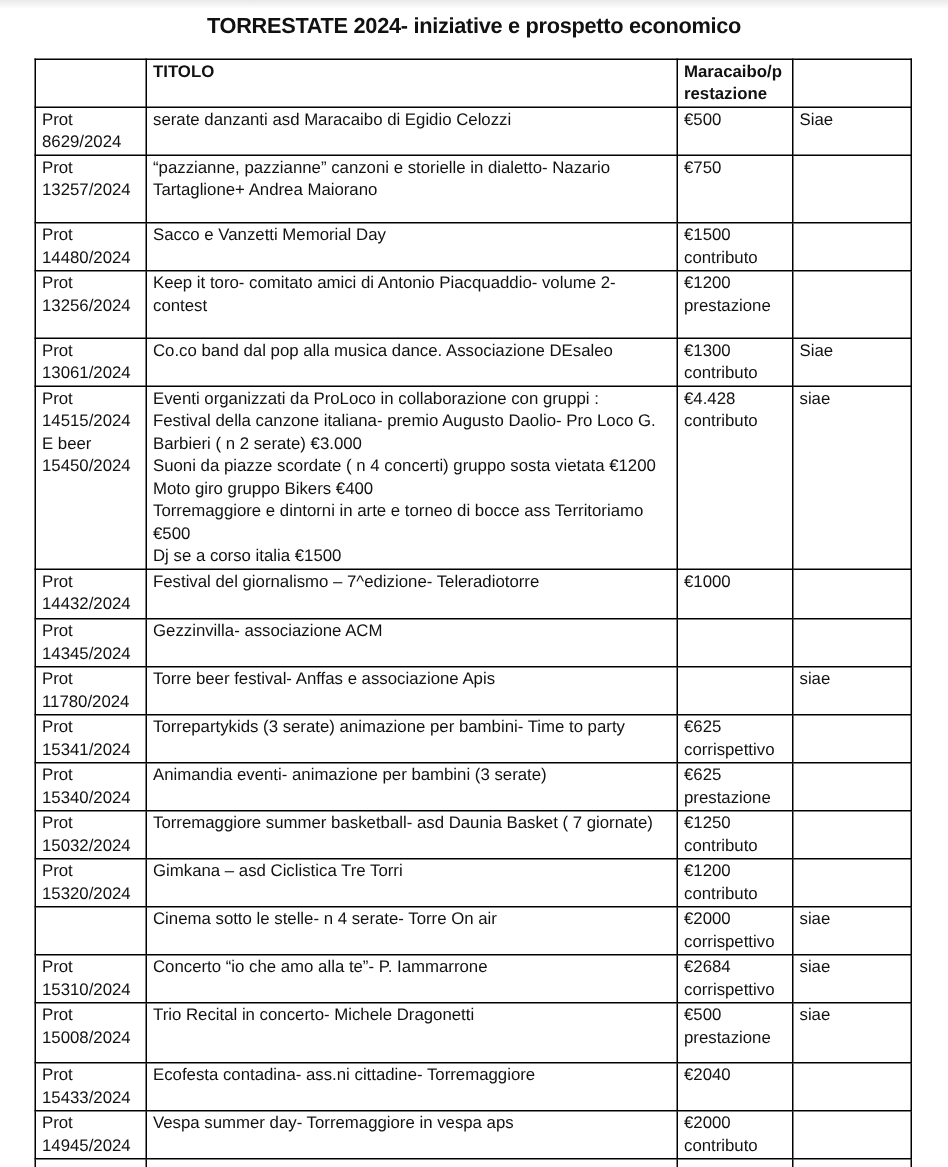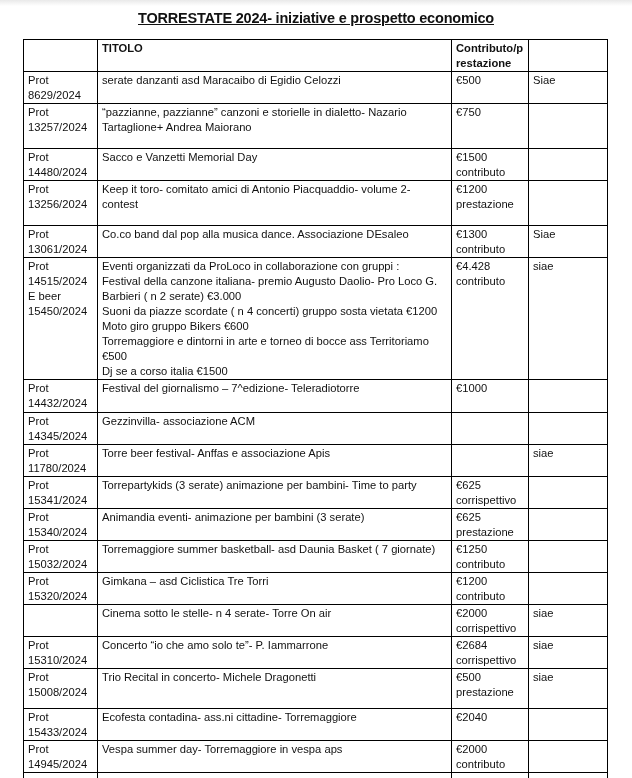--- a/index.html
+++ b/index.html
@@ -4,21 +4,21 @@
   <style>
     html, body { margin: 0; padding: 0; background: #ffffff; }
     body {
       width: 632px; height: 778px; overflow: hidden; position: relative;
       font-family: "Liberation Sans", "DejaVu Sans", sans-serif;
       color: #111111;
     }
     .topbar { position:absolute; left:0; top:0; width:632px; height:6px; background: linear-gradient(#e9e9e9, #ffffff); }
     .title {
       position: absolute; left: 0; top: 10px; width: 632px; text-align: center;
-      font-weight: bold; font-size: 14.5px; letter-spacing: -0.2px; text-decoration: underline;
+      font-weight: bold; font-size: 14.5px; letter-spacing: -0.2px;
     }
     table {
       position: absolute; left: 23px; top: 39px; width: 584px;
       border-collapse: collapse; table-layout: fixed;
       font-size: 11.2px; line-height: 15px;
     }
     td {
       border: 1.4px solid #000; vertical-align: top;
       padding: 1px 4px 0 4px; overflow: hidden; word-wrap: break-word;
     }
@@ -37,21 +37,21 @@
       <col class="c1">
       <col class="c2">
       <col class="c3">
       <col class="c4">
     </colgroup>
   <tbody id="tbody">
     <tr class="hdr" style="height:31px">
       <td></td>
       <td>TITOLO</td>
       <td>
-        <span class="cell-line">Contributo/p</span>
+        <span class="cell-line">Maracaibo/p</span>
         <span class="cell-line">restazione</span>
       </td>
       <td></td>
     </tr>
   <tr style="height: 30px;">
         <td>
           <span class="cell-line">Prot</span>
           <span class="cell-line">8629/2024</span>
         </td>
         <td>
@@ -124,21 +124,21 @@
           <span class="cell-line">Prot</span>
           <span class="cell-line">14515/2024</span>
           <span class="cell-line">E beer</span>
           <span class="cell-line">15450/2024</span>
         </td>
         <td>
           <span class="cell-line">Eventi organizzati da  ProLoco in collaborazione con gruppi :</span>
           <span class="cell-line">Festival della canzone italiana- premio Augusto Daolio-  Pro Loco G.</span>
           <span class="cell-line">Barbieri ( n 2 serate) €3.000</span>
           <span class="cell-line">Suoni da piazze scordate ( n 4 concerti) gruppo sosta vietata €1200</span>
-          <span class="cell-line">Moto giro  gruppo Bikers €600</span>
+          <span class="cell-line">Moto giro  gruppo Bikers €400</span>
           <span class="cell-line">Torremaggiore e dintorni in arte e torneo di bocce  ass Territoriamo</span>
           <span class="cell-line">€500</span>
           <span class="cell-line">Dj se a  corso italia €1500</span>
         </td>
         <td>
           <span class="cell-line">€4.428</span>
           <span class="cell-line">contributo</span>
         </td>
         <td>siae</td>
       </tr>
@@ -243,21 +243,21 @@
           <span class="cell-line">corrispettivo</span>
         </td>
         <td>siae</td>
       </tr>
       <tr style="height: 30px;">
         <td>
           <span class="cell-line">Prot</span>
           <span class="cell-line">15310/2024</span>
         </td>
         <td>
-          <span class="cell-line">Concerto “io che amo solo te”- P. Iammarrone</span>
+          <span class="cell-line">Concerto “io che amo alla te”- P. Iammarrone</span>
         </td>
         <td>
           <span class="cell-line">€2684</span>
           <span class="cell-line">corrispettivo</span>
         </td>
         <td>siae</td>
       </tr>
       <tr style="height: 40px;">
         <td>
           <span class="cell-line">Prot</span>

